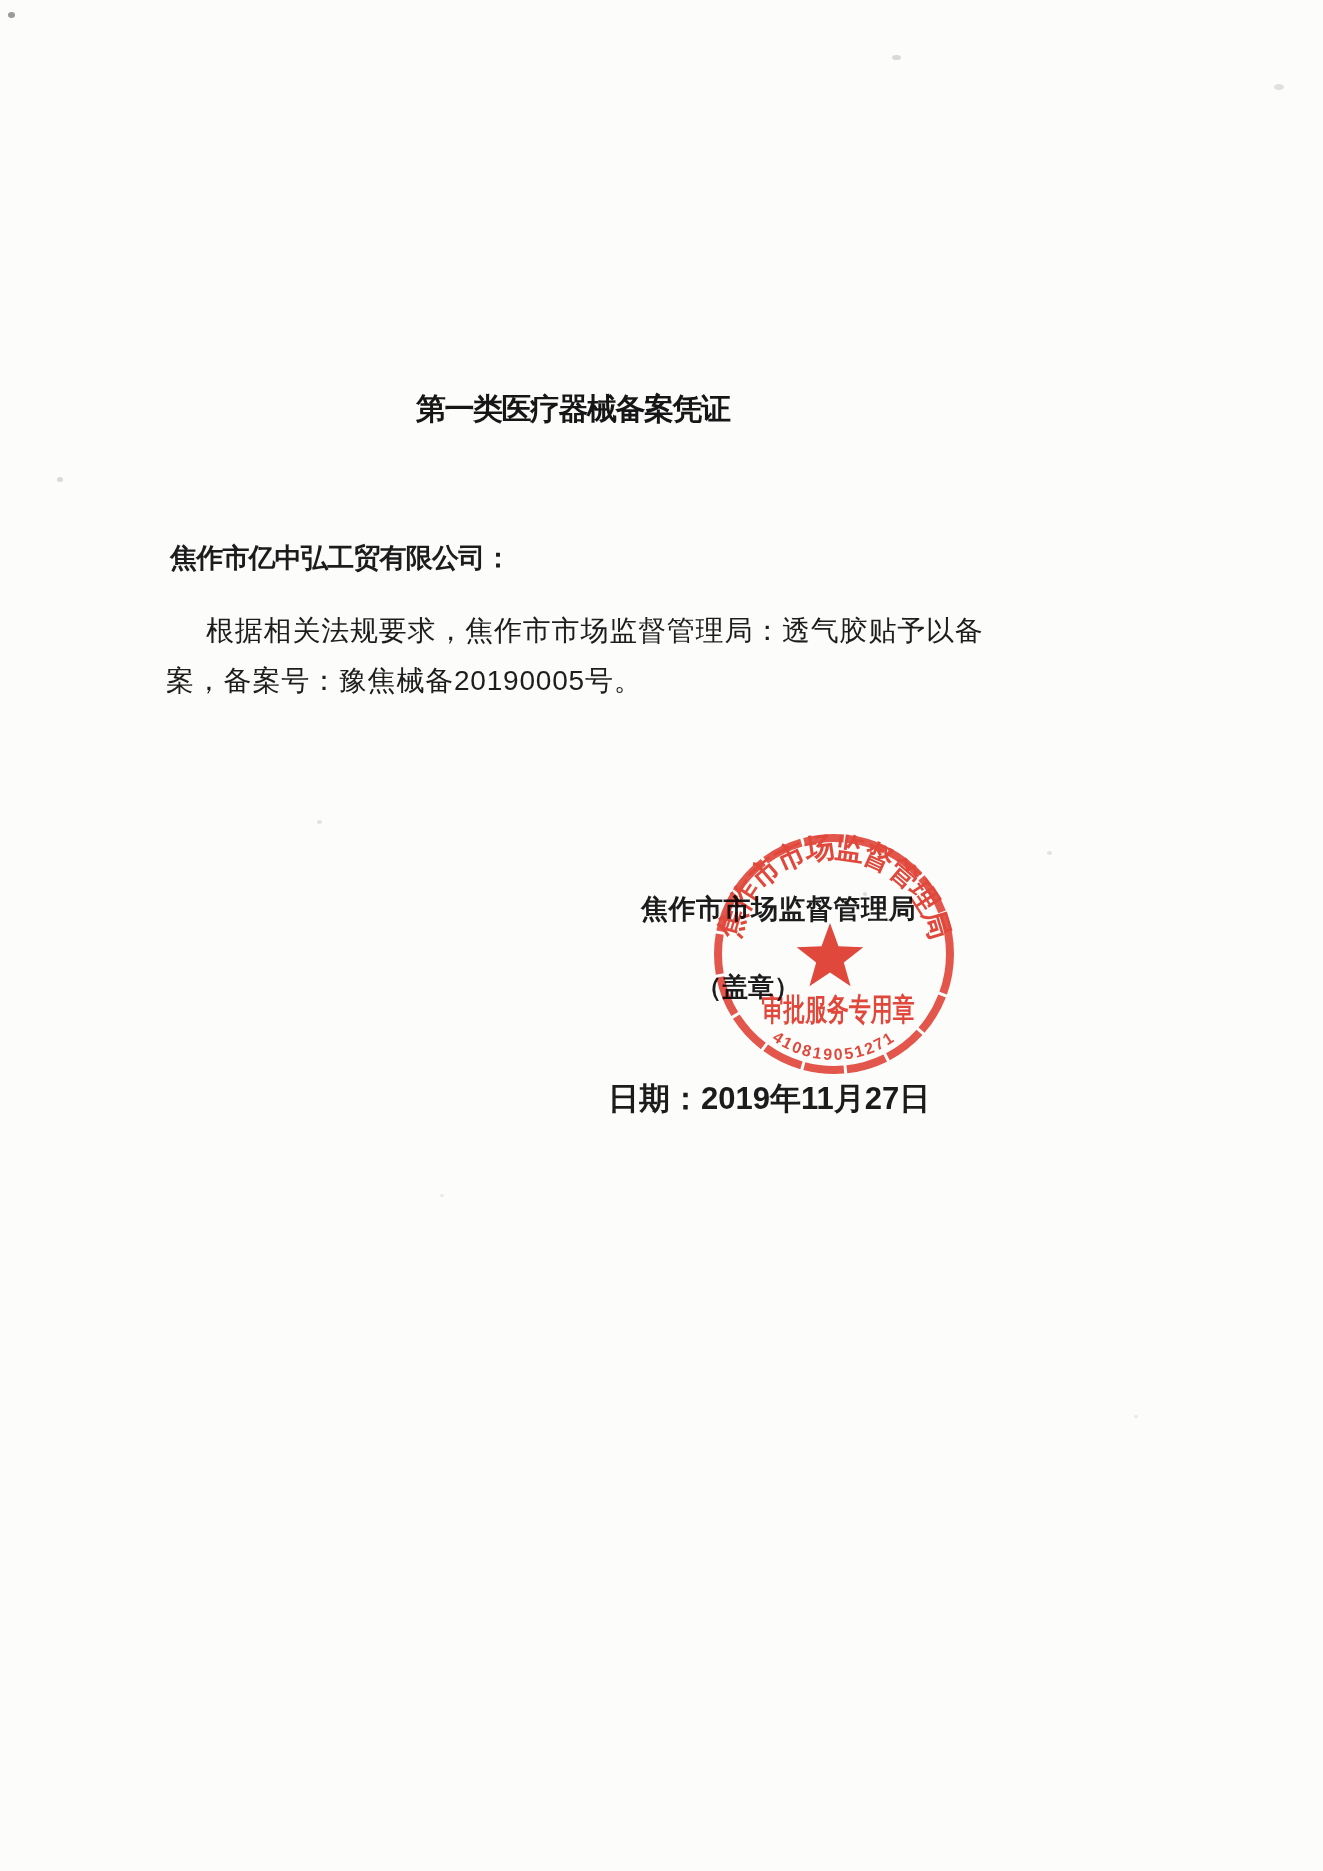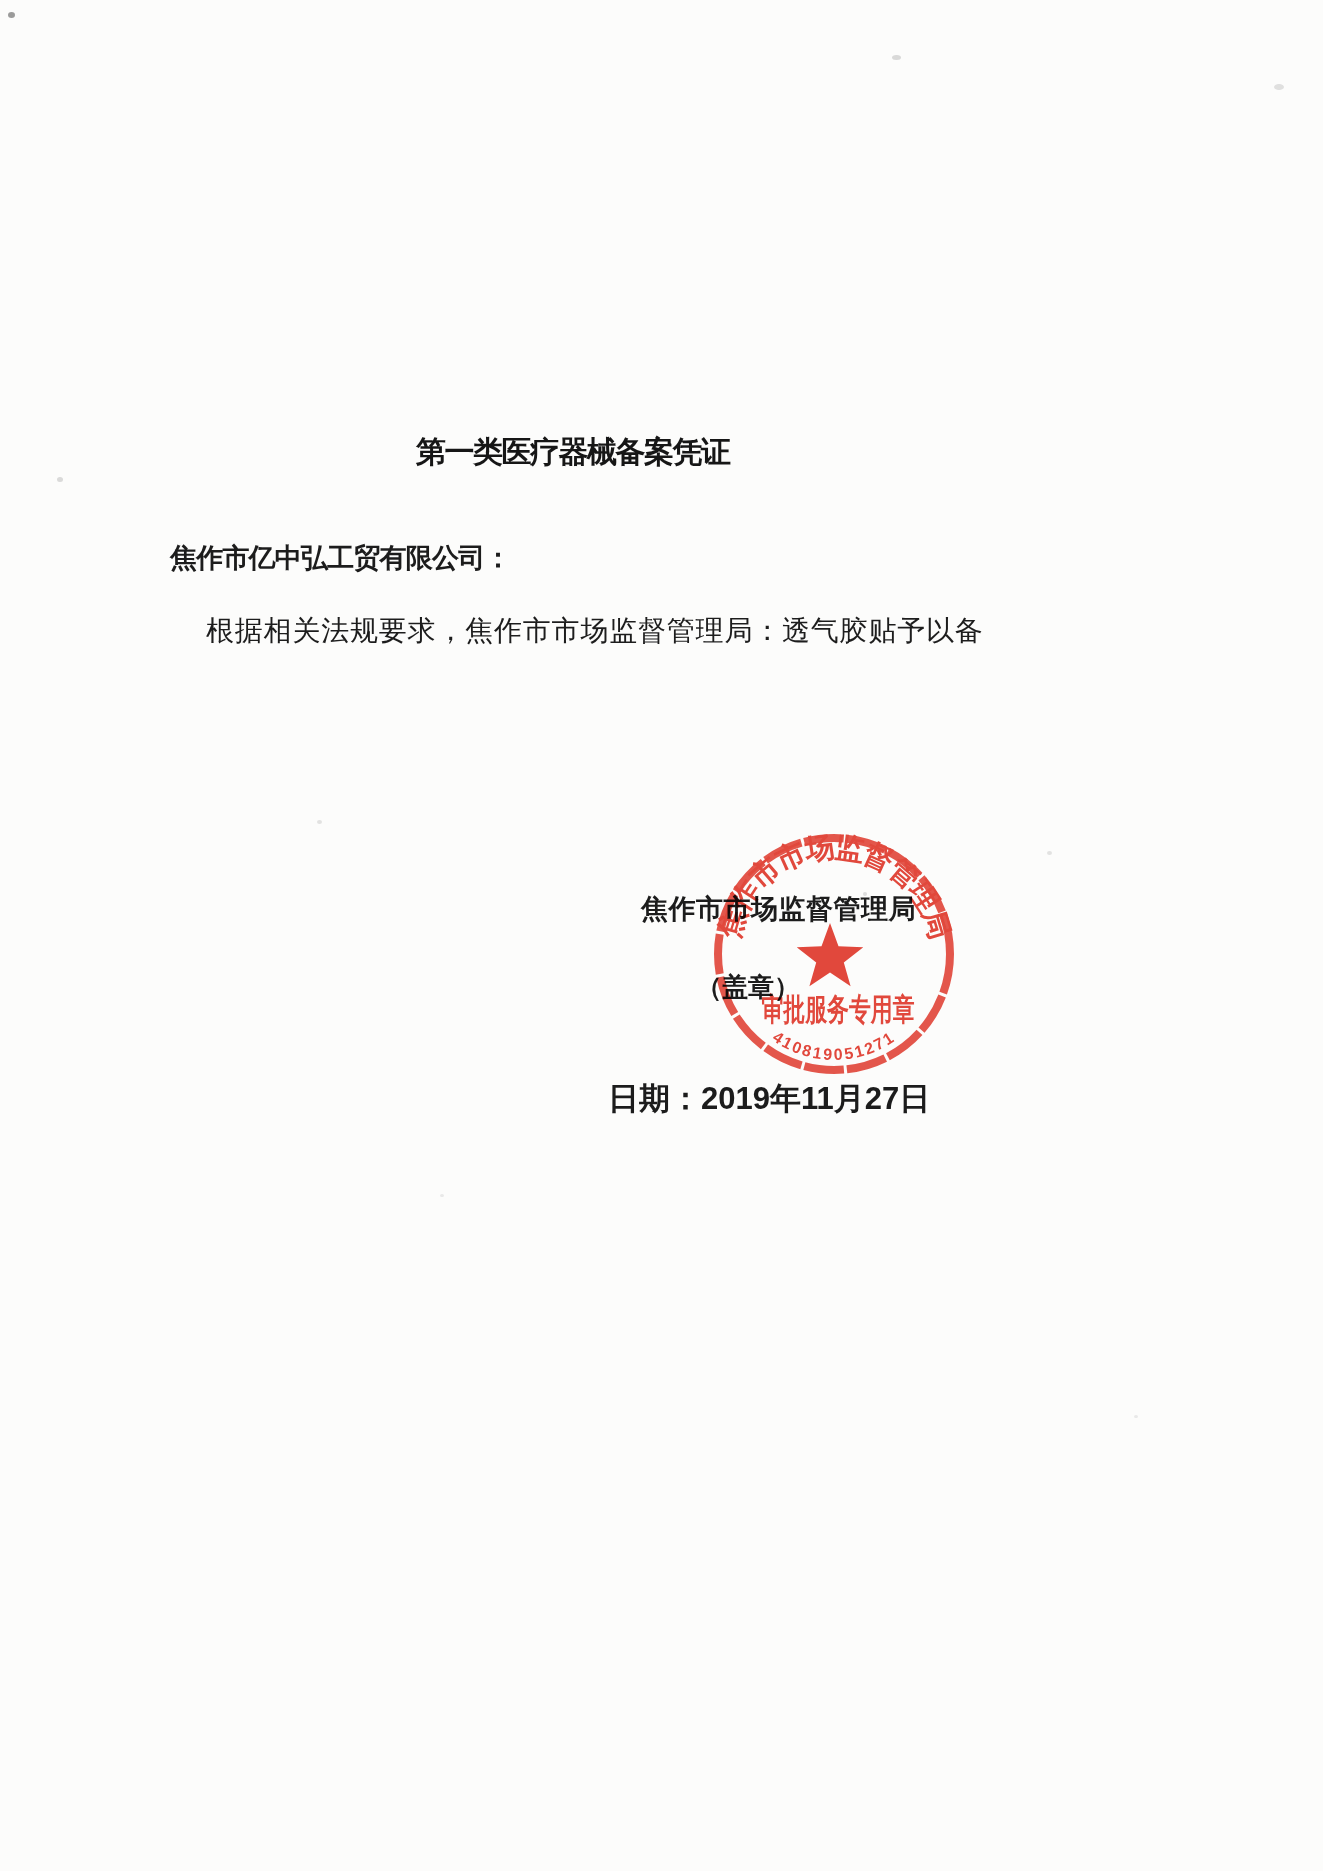--- a/index.html
+++ b/index.html
@@ -7,21 +7,21 @@
     position:relative;
     width:1323px;height:1871px;
     background:#fcfcfb;
     overflow:hidden;
     font-family:"Liberation Sans","DejaVu Sans",sans-serif;
     color:#1c1c1c;
   }
   .txt{position:absolute;white-space:nowrap;line-height:1.2;}
   .doc-title{
     left:416px;top:391px;
-    font-size:30px;font-weight:700;letter-spacing:-1.5px;color:#161616;margin-top:43px;
+    font-size:30px;font-weight:700;letter-spacing:-1.5px;color:#161616;
   }
   .recipient{
     left:170px;top:542px;
     font-size:27px;font-weight:600;letter-spacing:-0.8px;font-family:Liberation Serif, serif;
   }
   .body-line{font-size:28px;font-weight:500;letter-spacing:0.8px;color:#1d1d1d;}
   .body-line.l1{left:206px;top:614px;}
   .body-line.l2{left:166px;top:664px;}
   .issuer{
     left:641px;top:893px;
@@ -51,20 +51,21 @@
 </head>
 <body>
 
 <div class="page">
 
   <div class="txt doc-title">第一类医疗器械备案凭证</div>
 
   <div class="txt recipient">焦作市亿中弘工贸有限公司：</div>
 
   <div class="txt body-line l1">根据相关法规要求，焦作市市场监督管理局：透气胶贴予以备</div>
+  <div class="txt body-line l2">案，备案号：豫焦械备20190005号。</div>
 
   <svg class="stamp" viewBox="-135 -135 270 270" xmlns="http://www.w3.org/2000/svg">
     <defs>
       <path id="arc-top" d="M -95.5 -16.8 A 97 97 0 0 1 95.5 -16.8" fill="none"></path>
       <path id="arc-bottom" d="M -68.1 81.2 A 106 106 0 0 0 68.1 81.2" fill="none"></path>
     </defs>
 
     <circle cx="0" cy="0" r="116" fill="none" stroke-width="8" stroke-dasharray="40 3" opacity="0.92" stroke="#e23b2e"></circle>
 
     <polygon transform="translate(-4,4)" points="0,-35 8.5,-11.7 33.3,-10.8 13.8,4.5 20.6,28.3 0,14.5 -20.6,28.3 -13.8,4.5 -33.3,-10.8 -8.5,-11.7" fill="#e23b2e"></polygon>

